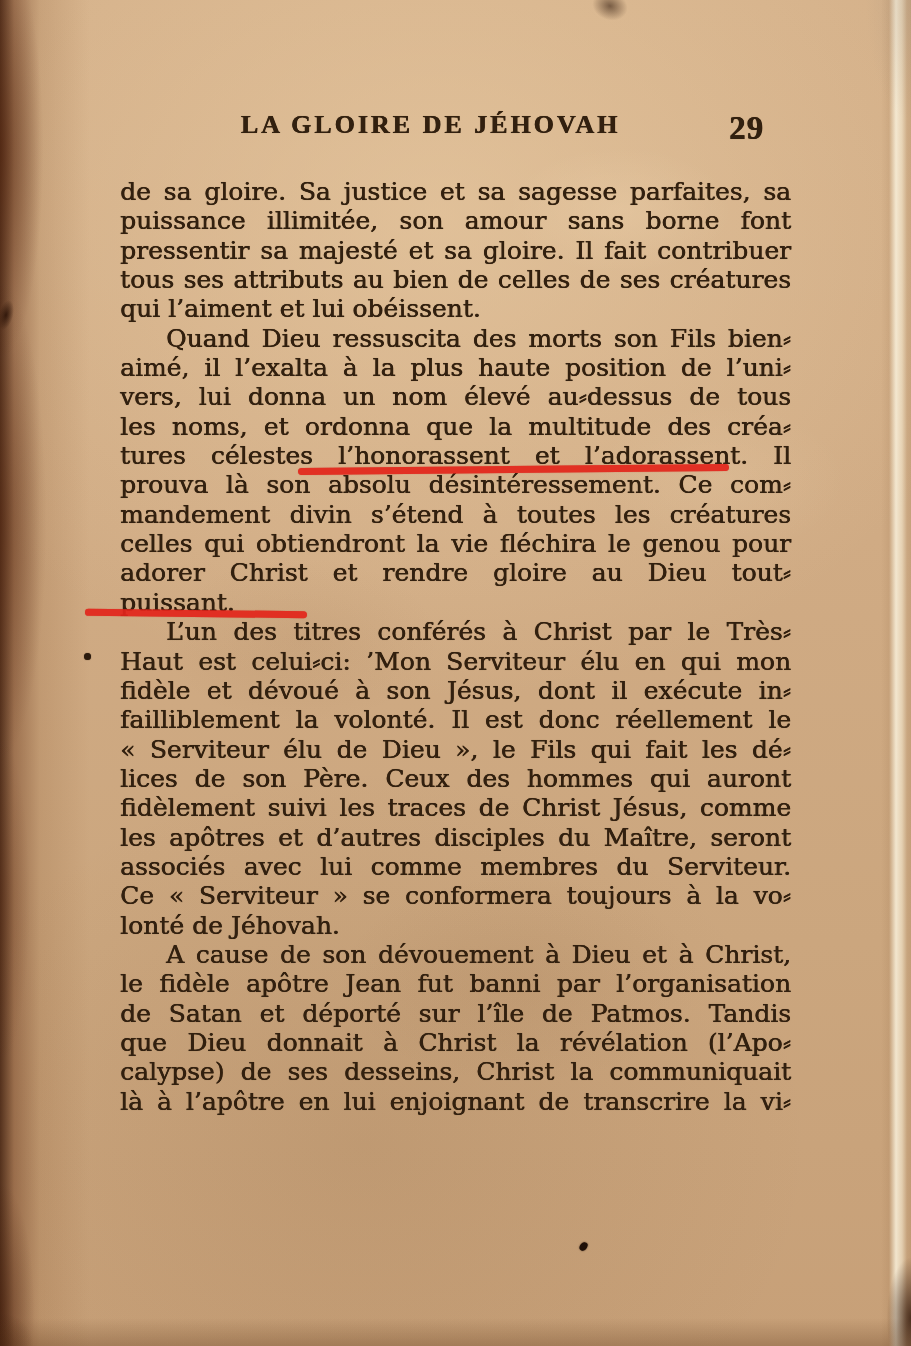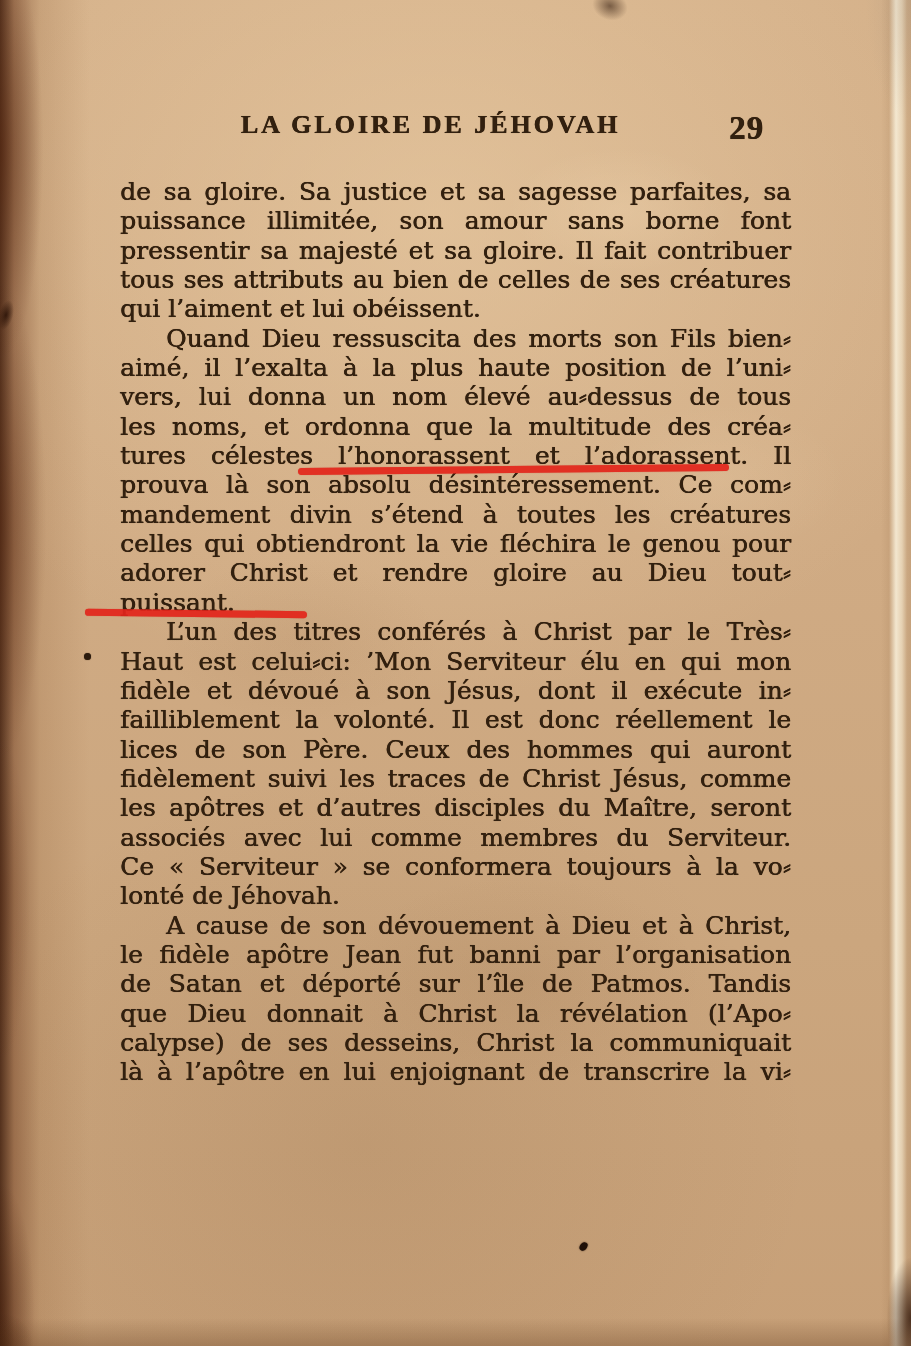--- a/index.html
+++ b/index.html
@@ -101,20 +101,21 @@
         <div class="line">mandement divin s’étend à toutes les créatures</div>
         <div class="line">celles qui obtiendront la vie fléchira le genou pour</div>
         <div class="line">adorer Christ et rendre gloire au Dieu tout⸗</div>
         <div class="line last">puissant.</div>
       </div>
       <div>
         <div class="line indent">L’un des titres conférés à Christ par le Très⸗</div>
         <div class="line">Haut est celui⸗ci: ’Mon Serviteur élu en qui mon</div>
         <div class="line">fidèle et dévoué à son Jésus, dont il exécute in⸗</div>
         <div class="line">failliblement la volonté. Il est donc réellement le</div>
+        <div class="line">« Serviteur élu de Dieu », le Fils qui fait les dé⸗</div>
         <div class="line">lices de son Père. Ceux des hommes qui auront</div>
         <div class="line">fidèlement suivi les traces de Christ Jésus, comme</div>
         <div class="line">les apôtres et d’autres disciples du Maître, seront</div>
         <div class="line">associés avec lui comme membres du Serviteur.</div>
         <div class="line">Ce « Serviteur » se conformera toujours à la vo⸗</div>
         <div class="line last">lonté de Jéhovah.</div>
       </div>
       <div>
         <div class="line indent">A cause de son dévouement à Dieu et à Christ,</div>
         <div class="line">le fidèle apôtre Jean fut banni par l’organisation</div>

